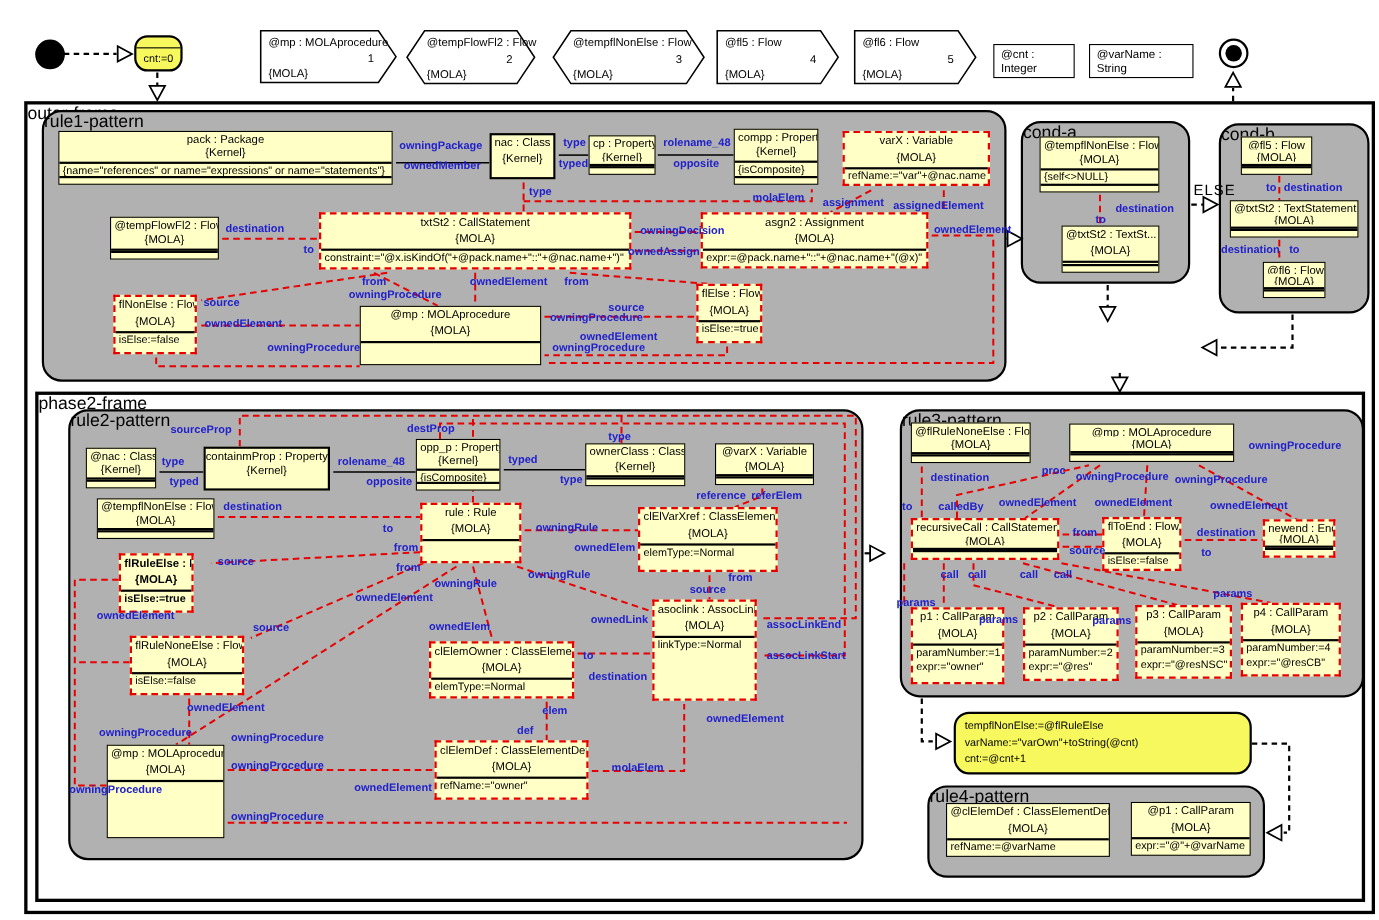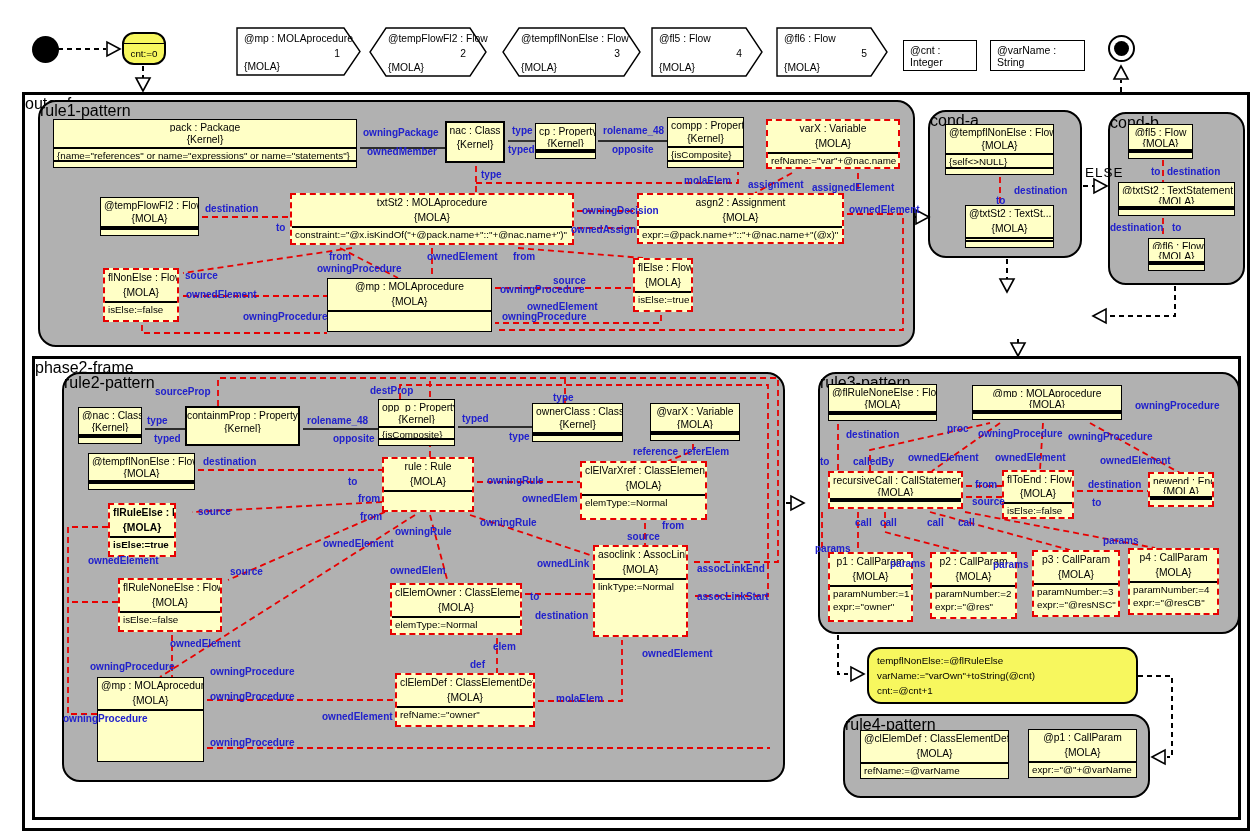--- a/index.html
+++ b/index.html
@@ -181,21 +181,21 @@
       <div class="sep"></div>
       <div class="attr">refName:="var"+@nac.name</div>
     </div>
     <div class="node solid" style="left: 100px; top: 197px; width: 99px; height: 39px;">
       <div class="ttl">@tempFlowFl2 : Flow</div>
       <div class="ttl">{MOLA}</div>
       <div class="sep"></div>
       <div class="footer"></div>
     </div>
     <div class="node dashed" style="left: 290px; top: 193px; width: 284px; height: 52px;">
-      <div class="ttl">txtSt2 : MOLAprocedure</div>
+      <div class="ttl">txtSt2 : CallStatement</div>
       <div class="ttl">{MOLA}</div>
       <div class="sep"></div>
       <div class="attr">constraint:="@x.isKindOf("+@pack.name+"::"+@nac.name+")"</div>
     </div>
     <div class="node dashed" style="left: 637px; top: 193px; width: 207px; height: 51px;">
       <div class="ttl">asgn2 : Assignment</div>
       <div class="ttl">{MOLA}</div>
       <div class="sep"></div>
       <div class="attr">expr:=@pack.name+"::"+@nac.name+"(@x)"</div>
     </div>

